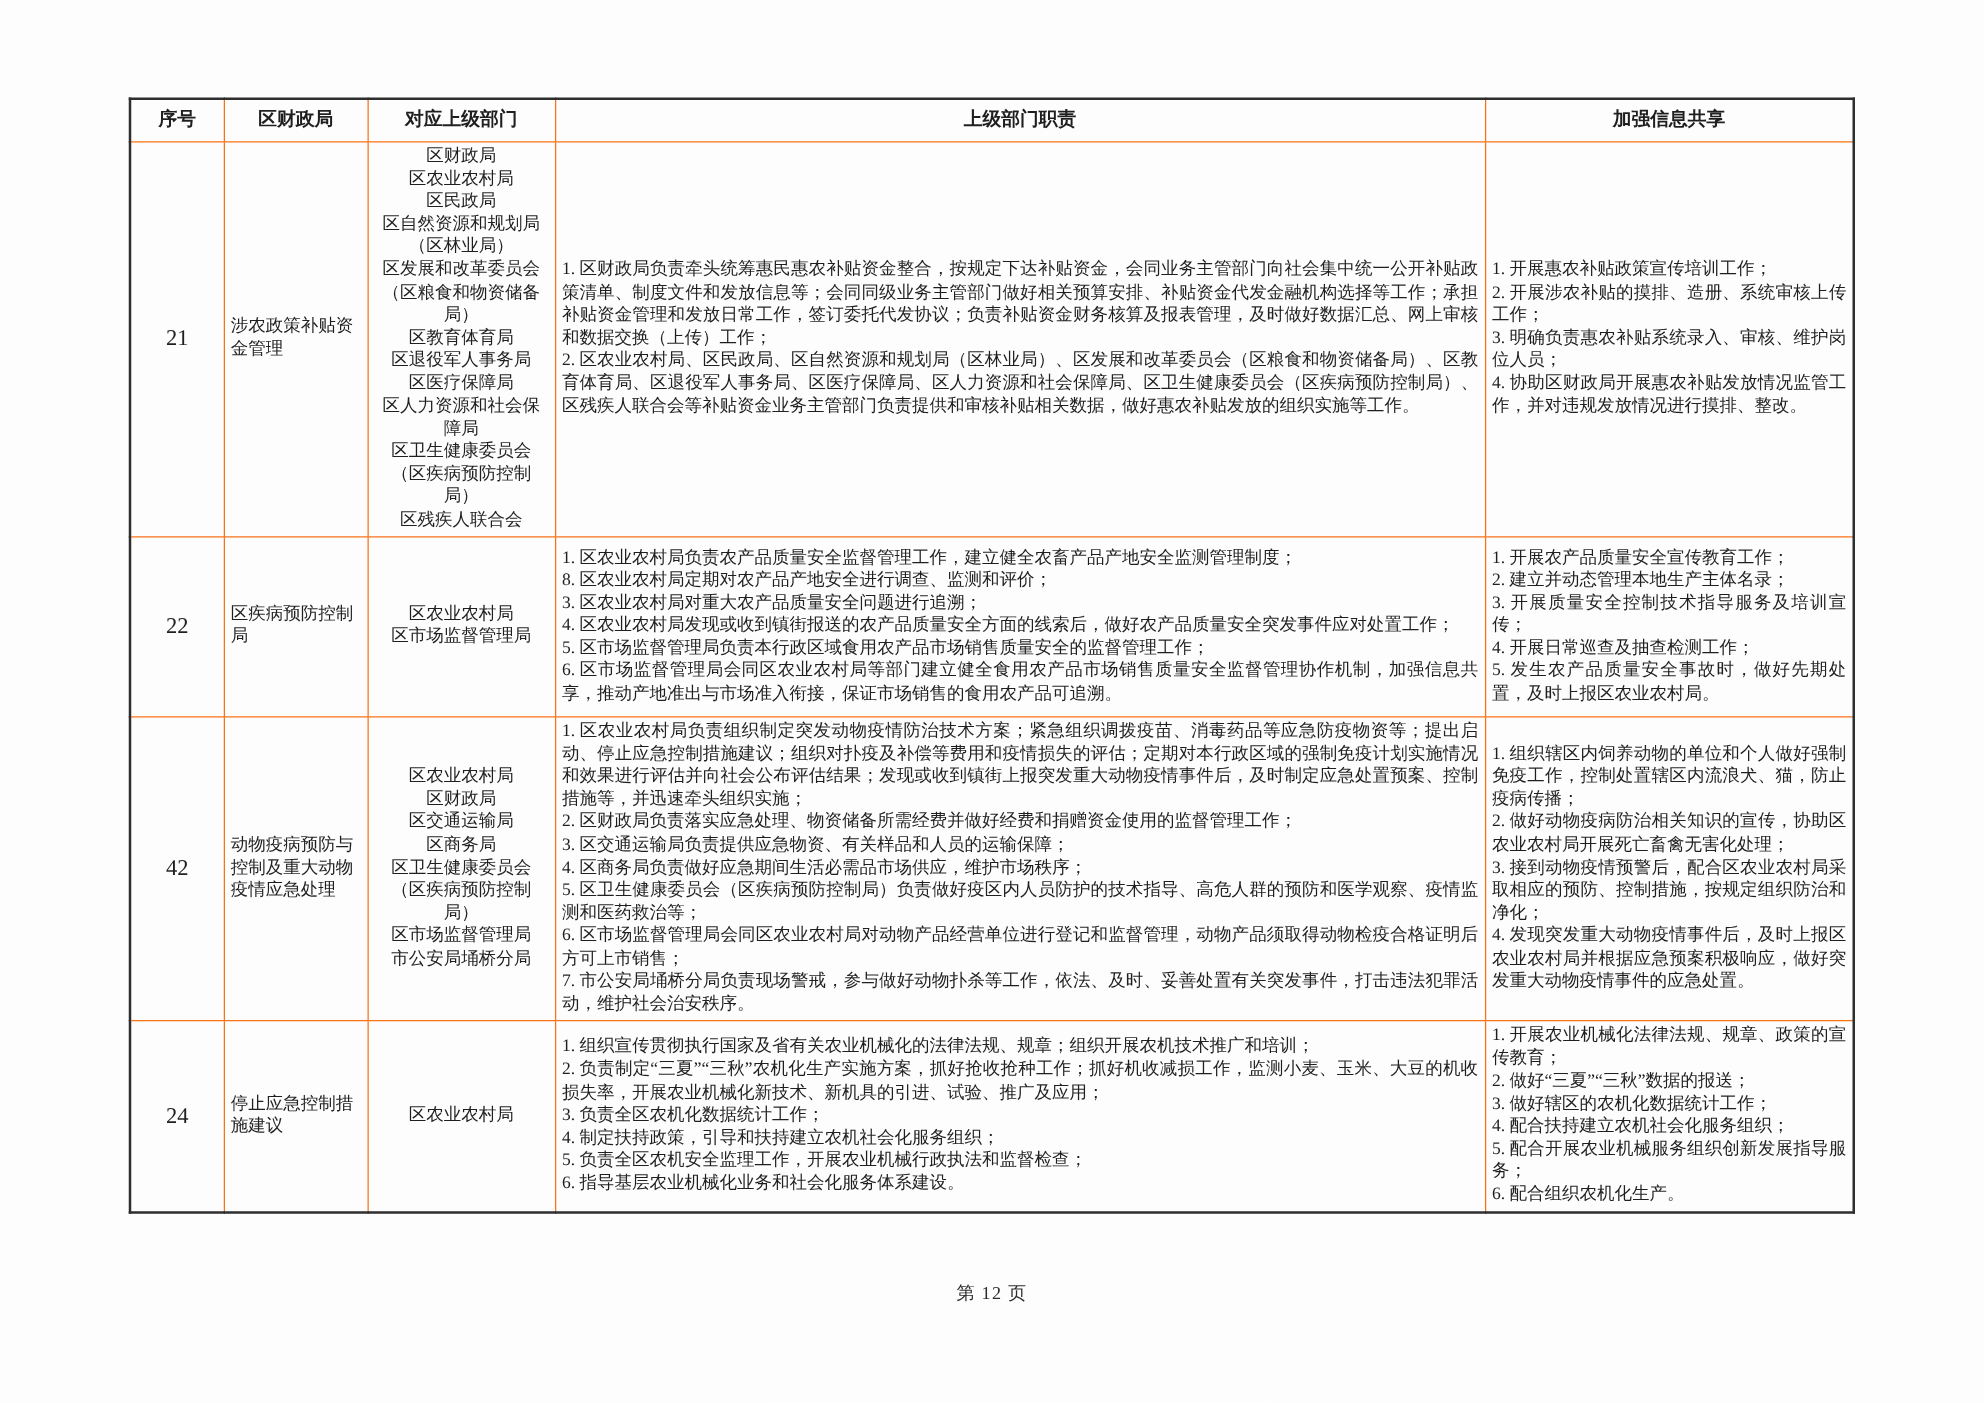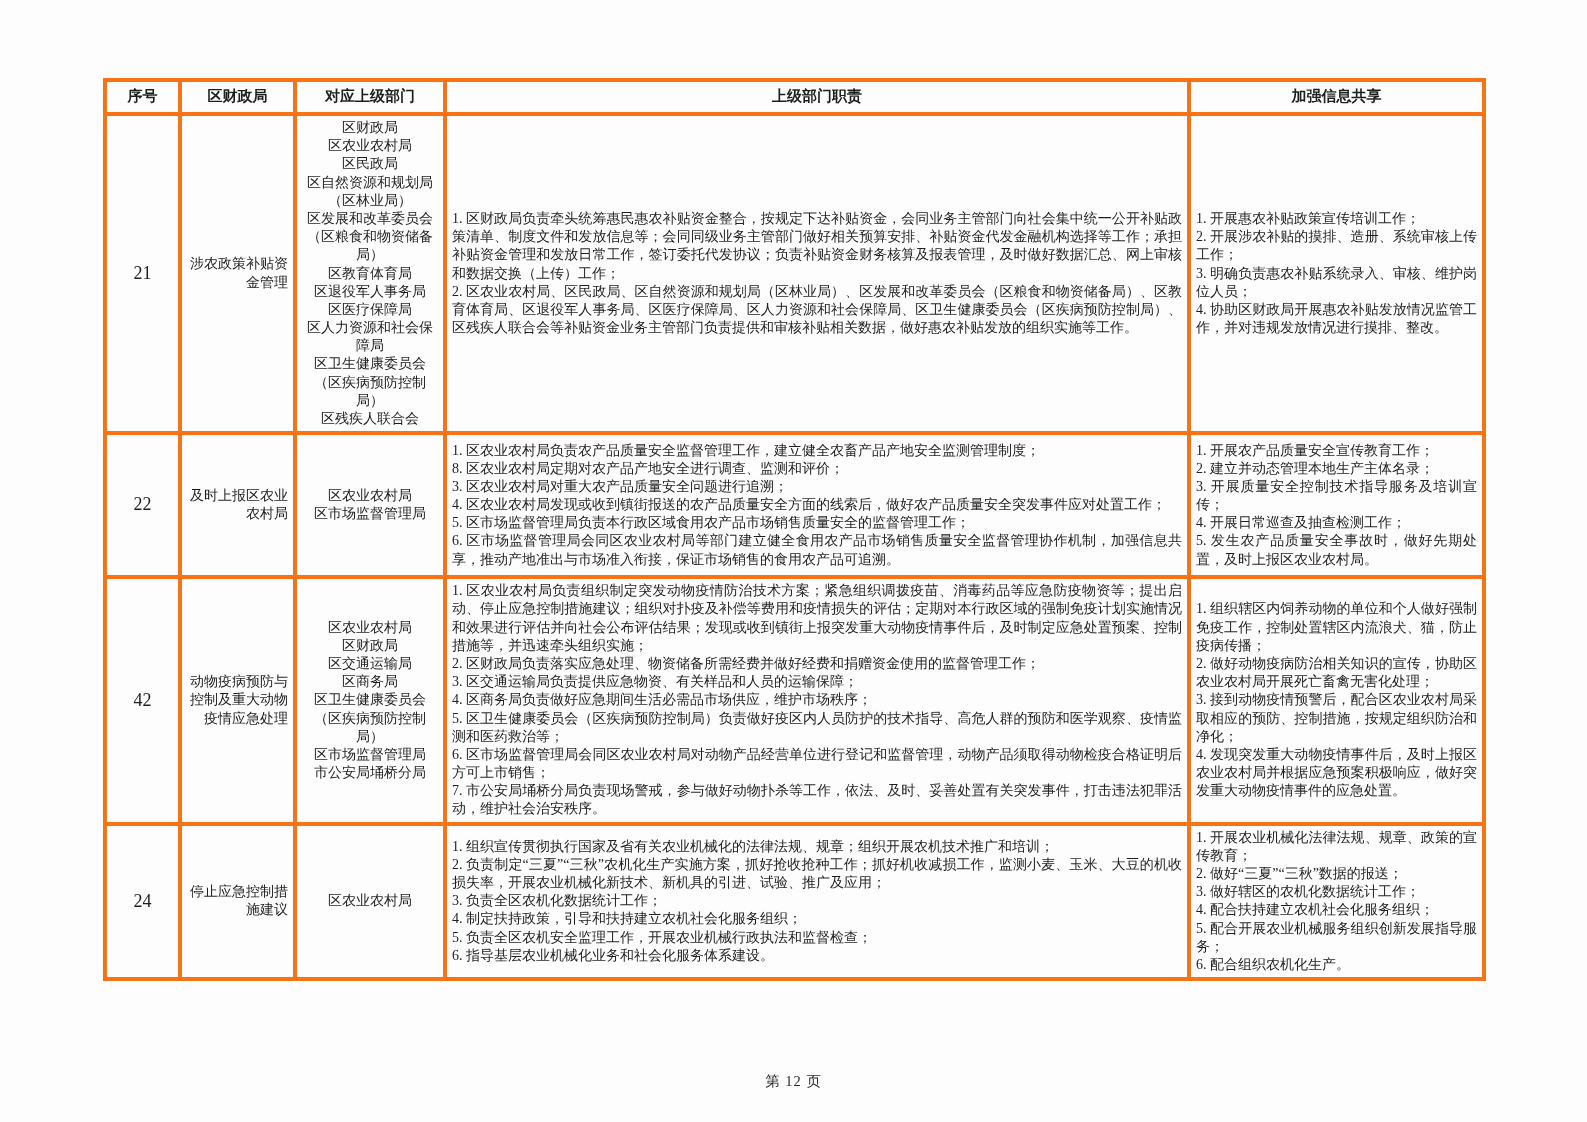--- a/index.html
+++ b/index.html
@@ -18,48 +18,48 @@
   table.duty-table {
     position: absolute;
     left: 103px;
     top: 78px;
     width: 1379px;
     border-collapse: collapse;
     table-layout: fixed;
     border: 2px solid #2e2e2e;
   }
   .duty-table th, .duty-table td {
-    border: 4px solid #f97316;
+    border: 1px solid #f97316;
     vertical-align: middle;
     padding: 3px 5px;
     font-size: 14px;
     line-height: 1.3;
     overflow: hidden;
     margin-left: 18px;
   }
   .duty-table th {
     text-align: center;
     font-weight: bold;
     font-size: 15px;
     height: 34px;
     padding: 2px 3px;
   }
   td.c-no { text-align: center; font-size: 18px; }
-  td.c-name { text-align: right; white-space: pre-line; }
+  td.c-name { text-align: left; white-space: pre-line; }
   td.c-dept { text-align: center; white-space: pre-line; }
   td.c-sup, td.c-street { text-align: justify; white-space: pre-line; }
   tr.r-21 { height: 289px; }
   tr.r-22 { height: 144px; }
   tr.r-23 { height: 228px; }
   tr.r-24 { height: 139px; }
   .page-footer {
     position: absolute;
     left: 0;
     right: 0;
-    top: 1072px;
+    top: 1025px;
     text-align: center;
     font-size: 14.5px;
     letter-spacing: 1px;
     color: #2b2b2b;
   }
 </style>
 </head>
 <body>
 
 <div class="page">
@@ -98,21 +98,21 @@
 区残疾人联合会</td>
         <td class="c-sup">1. 区财政局负责牵头统筹惠民惠农补贴资金整合，按规定下达补贴资金，会同业务主管部门向社会集中统一公开补贴政策清单、制度文件和发放信息等；会同同级业务主管部门做好相关预算安排、补贴资金代发金融机构选择等工作；承担补贴资金管理和发放日常工作，签订委托代发协议；负责补贴资金财务核算及报表管理，及时做好数据汇总、网上审核和数据交换（上传）工作；
 2. 区农业农村局、区民政局、区自然资源和规划局（区林业局）、区发展和改革委员会（区粮食和物资储备局）、区教育体育局、区退役军人事务局、区医疗保障局、区人力资源和社会保障局、区卫生健康委员会（区疾病预防控制局）、区残疾人联合会等补贴资金业务主管部门负责提供和审核补贴相关数据，做好惠农补贴发放的组织实施等工作。</td>
         <td class="c-street">1. 开展惠农补贴政策宣传培训工作；
 2. 开展涉农补贴的摸排、造册、系统审核上传工作；
 3. 明确负责惠农补贴系统录入、审核、维护岗位人员；
 4. 协助区财政局开展惠农补贴发放情况监管工作，并对违规发放情况进行摸排、整改。</td>
       </tr>
       <tr class="r-22">
         <td class="c-no">22</td>
-        <td class="c-name">及时上报区农业农村局</td>
+        <td class="c-name">区疾病预防控制局</td>
         <td class="c-dept">区农业农村局
 区市场监督管理局</td>
         <td class="c-sup">1. 区农业农村局负责农产品质量安全监督管理工作，建立健全农畜产品产地安全监测管理制度；
 8. 区农业农村局定期对农产品产地安全进行调查、监测和评价；
 3. 区农业农村局对重大农产品质量安全问题进行追溯；
 4. 区农业农村局发现或收到镇街报送的农产品质量安全方面的线索后，做好农产品质量安全突发事件应对处置工作；
 5. 区市场监督管理局负责本行政区域食用农产品市场销售质量安全的监督管理工作；
 6. 区市场监督管理局会同区农业农村局等部门建立健全食用农产品市场销售质量安全监督管理协作机制，加强信息共享，推动产地准出与市场准入衔接，保证市场销售的食用农产品可追溯。</td>
         <td class="c-street">1. 开展农产品质量安全宣传教育工作；
 2. 建立并动态管理本地生产主体名录；

